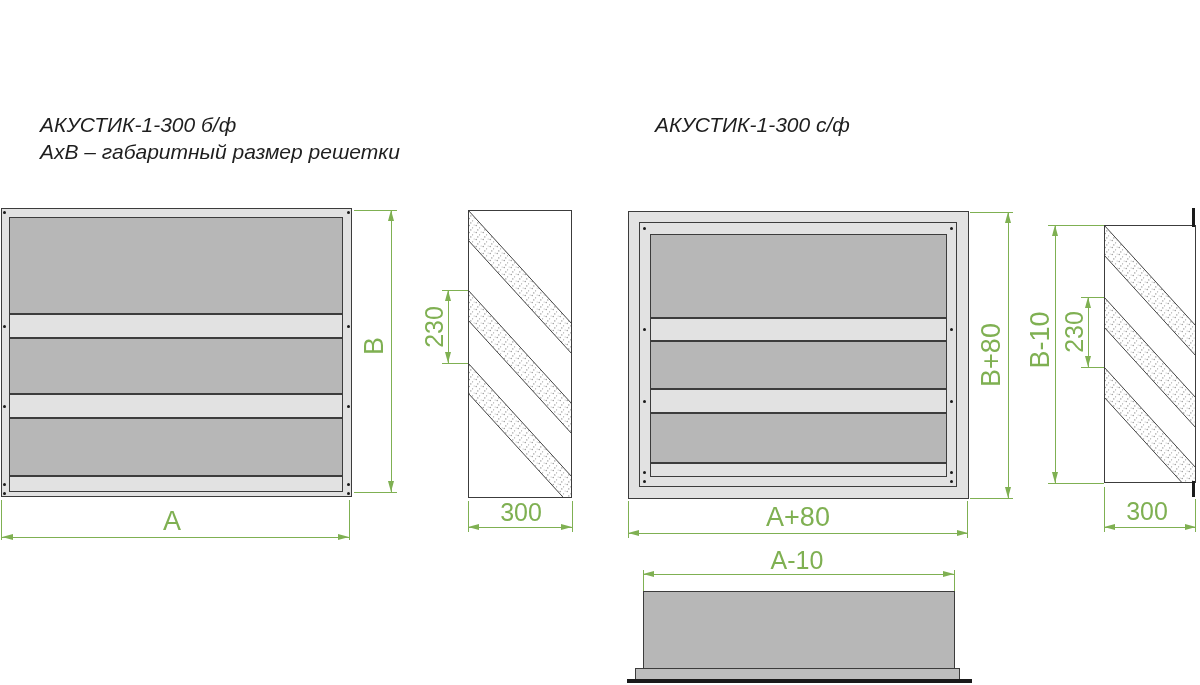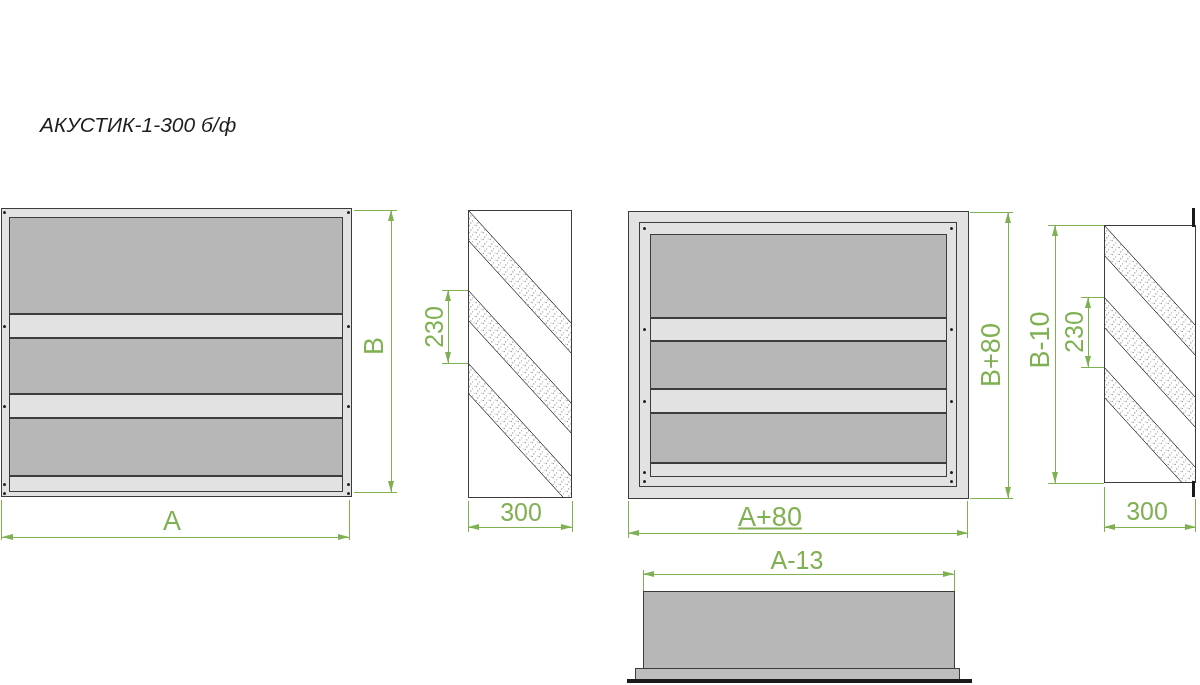--- a/index.html
+++ b/index.html
@@ -27,22 +27,24 @@
   .blackbar{position:absolute;background:#1a1a1a;}
 </style>
 </head>
 <body>
 
 <div class="canvas">
 
 
   <div class="subtitle" style="left:40px;width:500px;">
     <div>АКУСТИК-1-300 б/ф</div>
+    <div>АхВ – габаритный размер решетки</div>
   </div>
   <div class="subtitle" style="left:655px;width:490px;">
+    <div>АКУСТИК-1-300 с/ф</div>
   </div>
 
   <div class="frame" style="left:1px;top:208px;width:351px;height:289px;"></div>
   <div class="panel-dark" style="left:9px;top:217px;width:334px;height:97px;"></div>
   <div class="panel-light" style="left:9px;top:314px;width:334px;height:24px;"></div>
   <div class="panel-dark" style="left:9px;top:338px;width:334px;height:56px;"></div>
   <div class="panel-light" style="left:9px;top:394px;width:334px;height:24px;"></div>
   <div class="panel-dark" style="left:9px;top:418px;width:334px;height:58px;"></div>
   <div class="panel-light" style="left:9px;top:476px;width:334px;height:16px;"></div>
 
@@ -126,21 +128,21 @@
   <div class="gline" style="left:1008px;top:212px;width:1px;height:286px;"></div>
   <div class="ar ar-up" style="left:1005px;top:212px;"></div>
   <div class="ar ar-down" style="left:1005px;top:487px;"></div>
   <span class="dim-label v big" style="left:991px;top:355px;">В+80</span>
 
   <div class="gline" style="left:628px;top:501px;width:1px;height:37px;"></div>
   <div class="gline" style="left:967px;top:501px;width:1px;height:37px;"></div>
   <div class="gline" style="left:628px;top:533px;width:340px;height:1px;"></div>
   <div class="ar ar-left" style="left:628px;top:530px;"></div>
   <div class="ar ar-right" style="left:957px;top:530px;"></div>
-  <span class="dim-label big" style="left:770px;top:517px;text-decoration:underline;">А+80</span>
+  <span class="dim-label big" style="left:798px;top:517px;">А+80</span>
 
   <svg class="abs" style="left:1104px;top:225px;" width="92" height="258">
     <defs>
       <pattern id="stip2" width="7" height="7" patternUnits="userSpaceOnUse">
         <circle cx="1.2" cy="1.5" r="0.7" fill="#8f8f8f"></circle>
         <circle cx="4.6" cy="3.8" r="0.6" fill="#9c9c9c"></circle>
         <circle cx="2.8" cy="5.9" r="0.7" fill="#8f8f8f"></circle>
         <circle cx="6.1" cy="1.0" r="0.5" fill="#a8a8a8"></circle>
       </pattern>
     </defs>
@@ -173,19 +175,19 @@
   <div class="gline" style="left:1104px;top:527px;width:92px;height:1px;"></div>
   <div class="ar ar-left" style="left:1104px;top:524px;"></div>
   <div class="ar ar-right" style="left:1185px;top:524px;"></div>
   <span class="dim-label" style="left:1147px;top:511px;">300</span>
 
   <div class="gline" style="left:643px;top:570px;width:1px;height:21px;"></div>
   <div class="gline" style="left:954px;top:570px;width:1px;height:21px;"></div>
   <div class="gline" style="left:643px;top:574px;width:311px;height:1px;"></div>
   <div class="ar ar-left" style="left:643px;top:571px;"></div>
   <div class="ar ar-right" style="left:943px;top:571px;"></div>
-  <span class="dim-label" style="left:797px;top:560px;">А-13</span>
+  <span class="dim-label" style="left:797px;top:560px;">А-10</span>
 
   <div class="panel-dark" style="left:643px;top:591px;width:312px;height:78px;"></div>
   <div class="panel-dark" style="left:635px;top:668px;width:325px;height:13px;background:#bdbdbd;"></div>
   <div class="blackbar" style="left:627px;top:679px;width:345px;height:4px;"></div>
 
 </div>
 
 </body></html>

